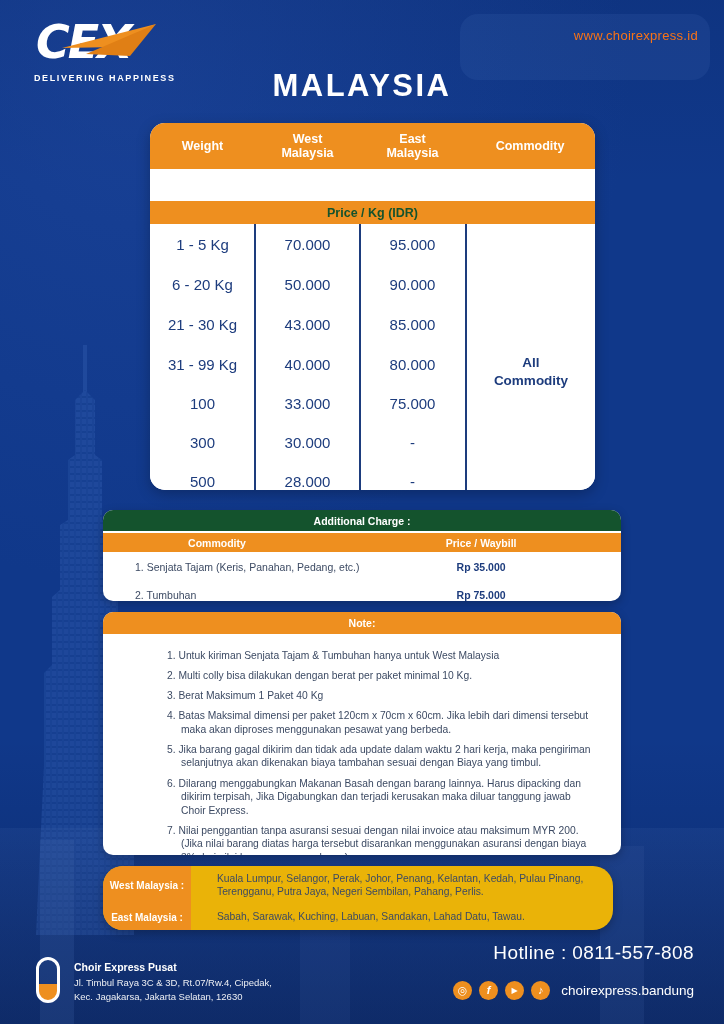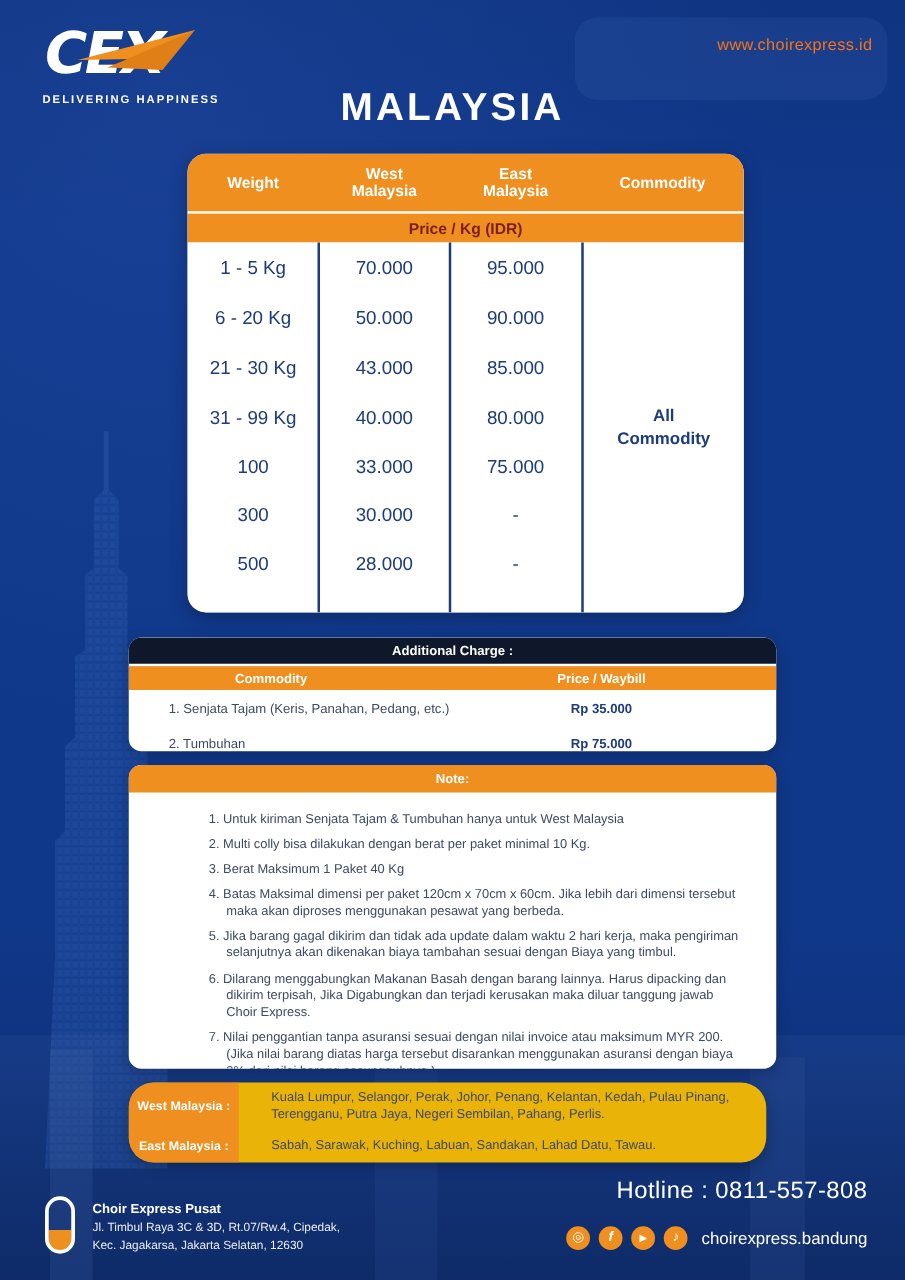--- a/index.html
+++ b/index.html
@@ -27,36 +27,36 @@
   .page-title{position:absolute;left:0;top:68px;width:724px;text-align:center;color:#fff;
     font-size:31px;font-weight:800;letter-spacing:2.5px;}
   
   .rate-card{position:absolute;left:150px;top:123px;width:445px;height:367px;border-radius:15px;
     background:#fff;overflow:hidden;box-shadow:0 4px 14px rgba(0,0,0,.25);}
   .rate-head{display:grid;grid-template-columns:105px 105px 105px 130px;height:46px;
     background:#EE8F1F;border-bottom:2px solid #fff;}
   .rate-head div{display:flex;align-items:center;justify-content:center;text-align:center;
     color:#fff;font-size:12.5px;font-weight:bold;line-height:1.15;padding:0 14px;}
   .price-band{height:23px;background:#EE8F1F;display:flex;align-items:center;justify-content:center;
-    color:#7f1d1d;font-size:12.5px;font-weight:bold;}
+    color:#14532d;font-size:12.5px;font-weight:bold;margin-top:30px;}
   .rate-body{position:relative;height:296px;background:#fff;}
   .vdiv{position:absolute;top:0;bottom:0;width:2px;background:#1d3c7d;}
   .r-row{display:grid;grid-template-columns:105px 105px 105px;height:40px;}
   .r-row.small{height:39px;}
   .r-row div{display:flex;align-items:center;justify-content:center;
     color:#1d3c7d;font-size:15px;font-weight:normal;}
   .heavy-band{width:316px;height:24px;background:#EE8F1F;display:flex;align-items:center;
     justify-content:center;color:#fff;font-size:12px;font-weight:bold;position:relative;z-index:2;}
   .all-commodity{position:absolute;left:317px;top:0;width:128px;height:100%;
     display:flex;align-items:center;justify-content:center;text-align:center;
     color:#1d3c7d;font-size:13.5px;font-weight:bold;line-height:1.3;padding:0 18px;box-sizing:border-box;}
   
   .charge-card{position:absolute;left:103px;top:510px;width:518px;height:91px;border-radius:10px;
     background:#fff;overflow:hidden;box-shadow:0 3px 10px rgba(0,0,0,.25);}
-  .charge-title{height:21px;background:#0f172a;border-bottom:2px solid #fff;display:flex;
+  .charge-title{height:21px;background:#14532d;border-bottom:2px solid #fff;display:flex;
     align-items:center;justify-content:center;color:#fff;font-size:10.5px;font-weight:bold;}
   .charge-cols{position:relative;height:19px;background:#EE8F1F;}
   .charge-cols span{position:absolute;top:0;height:19px;display:flex;align-items:center;
     transform:translateX(-50%);color:#fff;font-size:10.5px;font-weight:bold;}
   .charge-col-1{left:22%;} .charge-col-2{left:73%;}
   .charge-row{position:relative;height:22px;margin-top:6px;}
   .charge-name{position:absolute;left:32px;top:3px;color:#3c4a63;font-size:10.5px;}
   .charge-price{position:absolute;left:73%;top:3px;transform:translateX(-50%);
     color:#1d3c7d;font-size:10.5px;font-weight:bold;}
   

